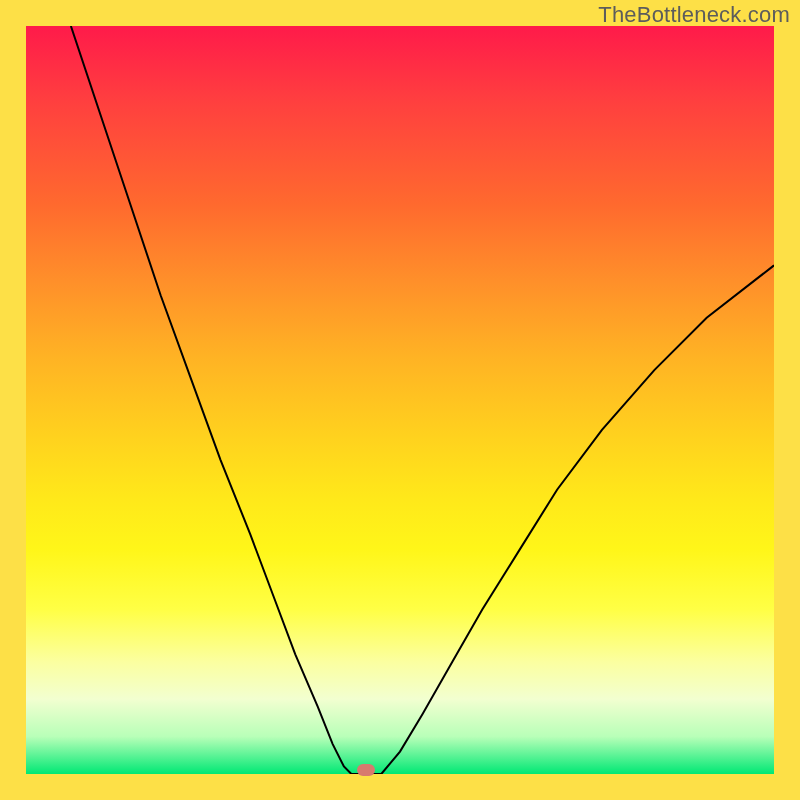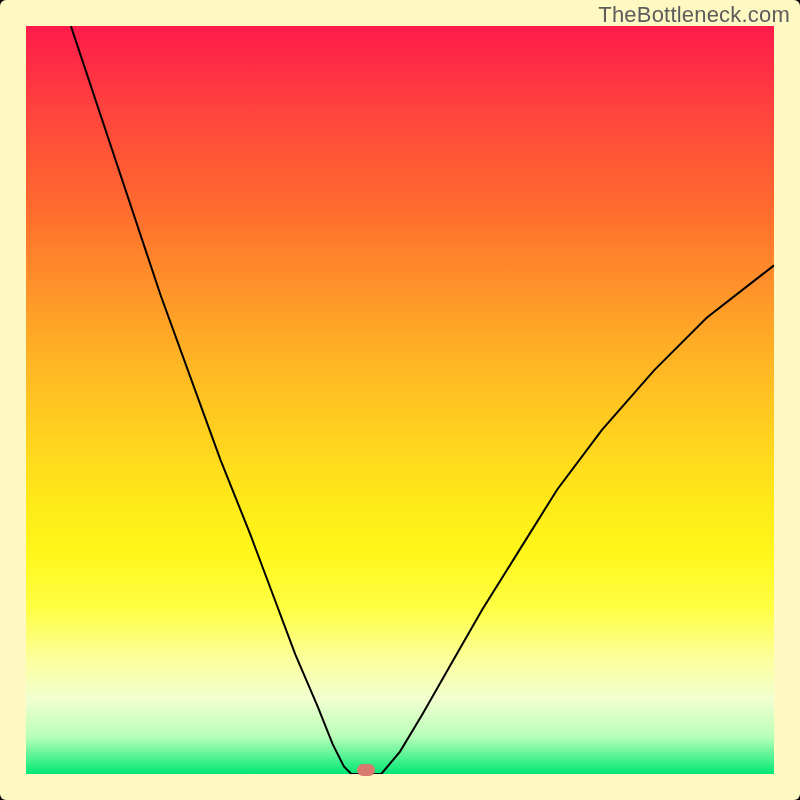--- a/index.html
+++ b/index.html
@@ -8,22 +8,21 @@
     width: 800px;
     height: 800px;
     background: #000;
     overflow: hidden;
     font-family: Arial, Helvetica, sans-serif;
   }
   .frame {
     position: relative;
     width: 800px;
     height: 800px;
-    background: #fef9c3;
-    border-radius: 6px;
+    background: #fde047;
   }
   .watermark {
     position: absolute;
     top: 2px;
     right: 10px;
     color: #5c5c5c;
     font-size: 22px;
     font-weight: 500;
     letter-spacing: 0.2px;
     z-index: 50;

